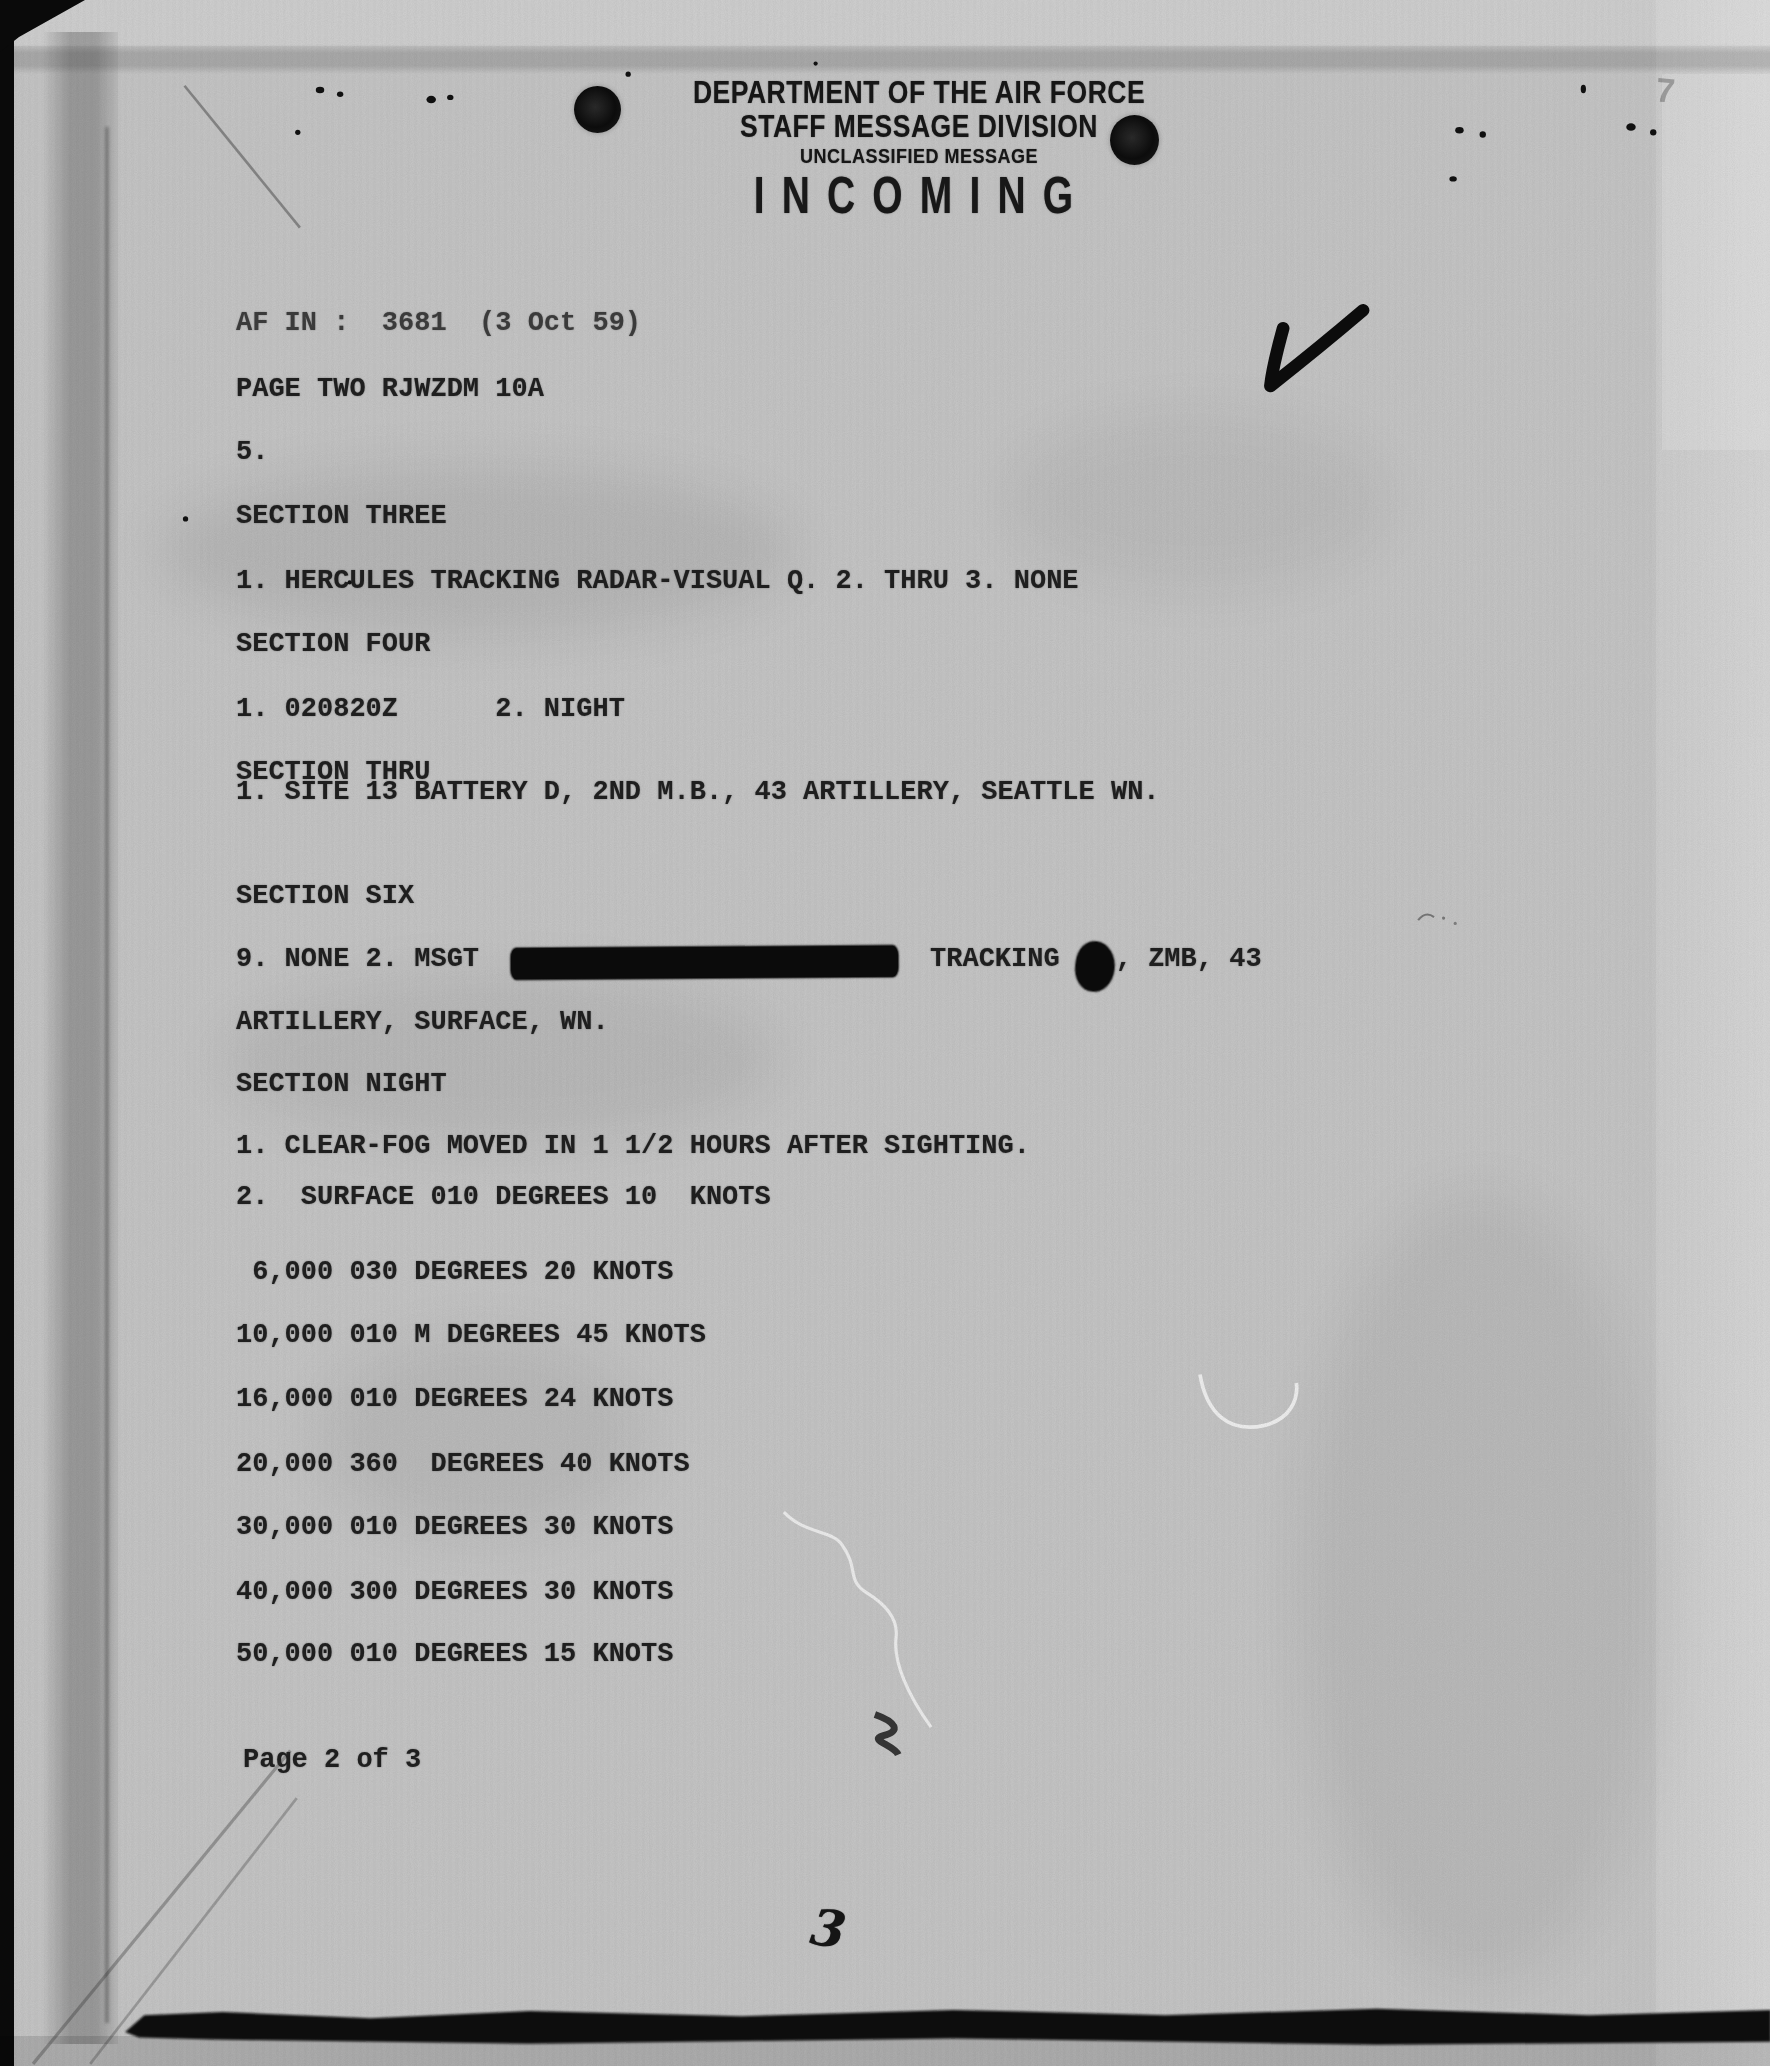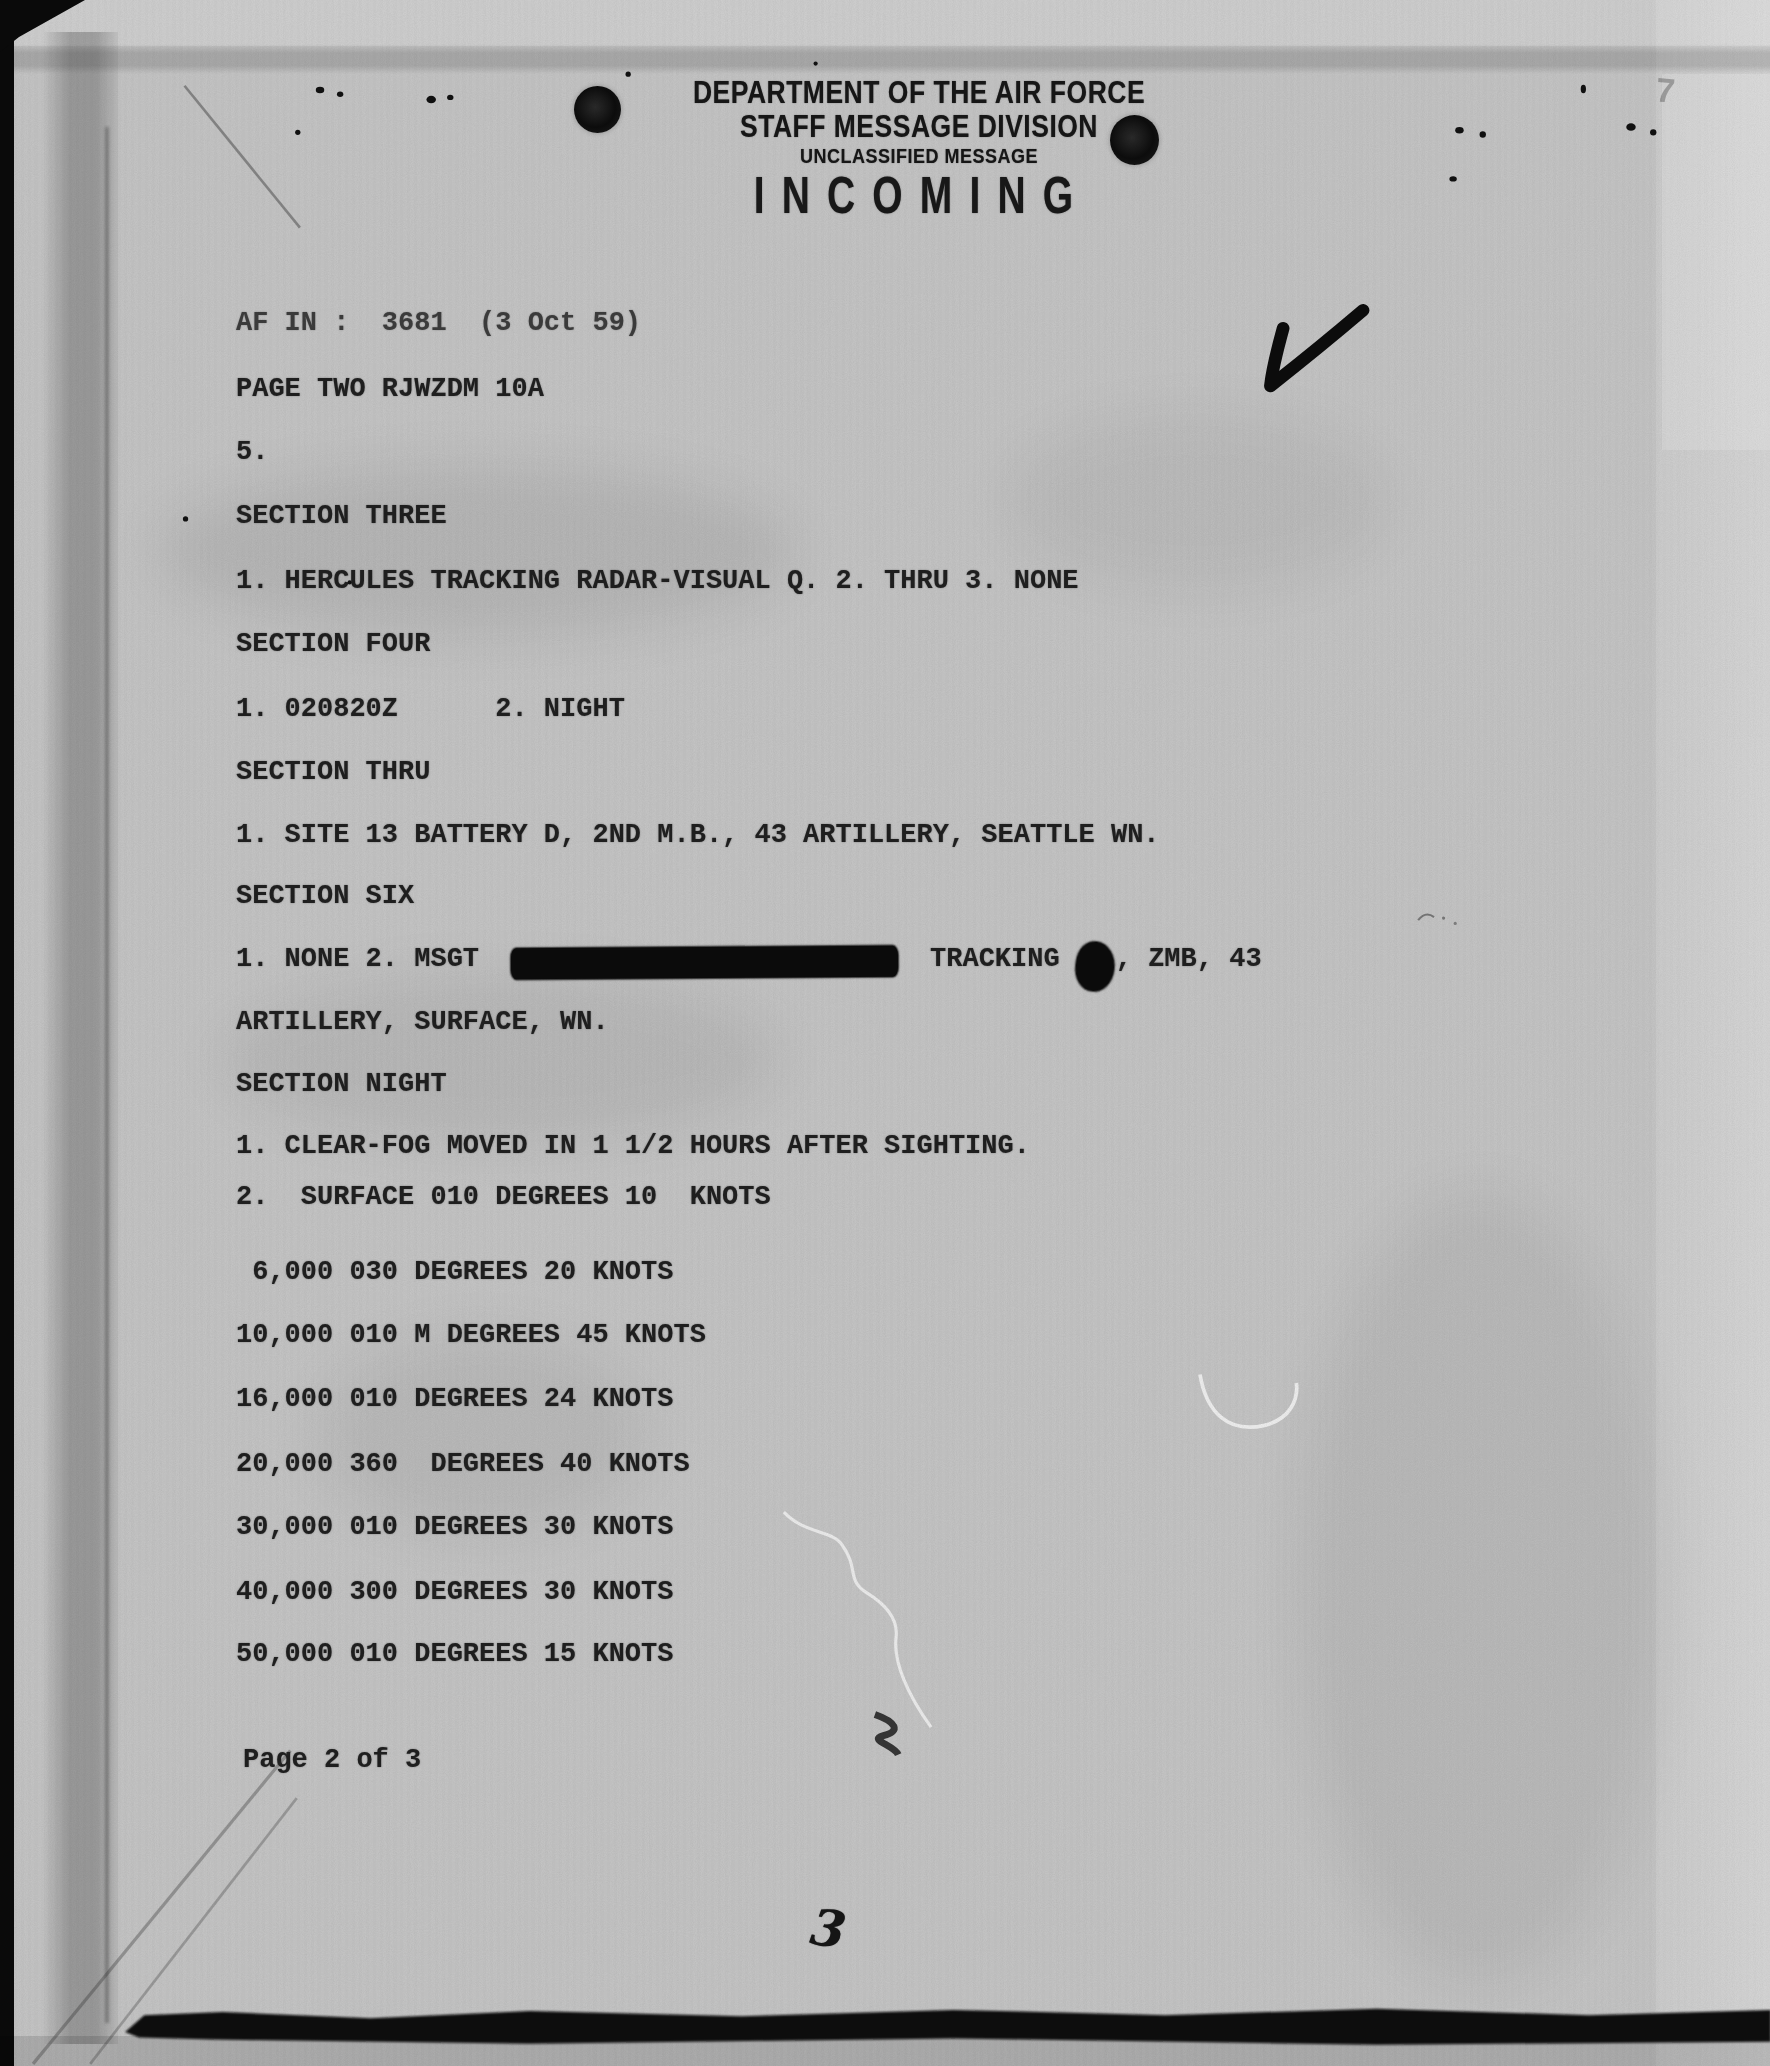--- a/index.html
+++ b/index.html
@@ -93,25 +93,25 @@
 <div class="hole hole2"></div>
 
 <div class="tline faded" style="top:310px">AF IN :  3681  (3 Oct 59)</div>
 <div class="tline" style="top:376px">PAGE TWO RJWZDM 10A</div>
 <div class="tline" style="top:439px">5.</div>
 <div class="tline" style="top:503px">SECTION THREE</div>
 <div class="tline" style="top:568px">1. HERCULES TRACKING RADAR-VISUAL Q. 2. THRU 3. NONE</div>
 <div class="tline" style="top:631px">SECTION FOUR</div>
 <div class="tline" style="top:696px">1. 020820Z      2. NIGHT</div>
 <div class="tline" style="top:759px">SECTION THRU</div>
-<div class="tline" style="top:822px">1. SITE 13 BATTERY D, 2ND M.B., 43 ARTILLERY, SEATTLE WN.</div>
+<div class="tline" style="top:779px">1. SITE 13 BATTERY D, 2ND M.B., 43 ARTILLERY, SEATTLE WN.</div>
 <div class="tline" style="top:883px">SECTION SIX</div>
 
 <div class="tline rline" style="top:946px">
-  <span>1. NONE 2. MSGT</span>
+  <span>9. NONE 2. MSGT</span>
   <span class="redaction-bar"></span>
   <span class="redaction-mid">TRACKING</span>
   <span class="redaction-blob"></span>
   <span class="redaction-suffix">, ZMB, 43</span>
 </div>
 
 <div class="tline" style="top:1009px">ARTILLERY, SURFACE, WN.</div>
 <div class="tline" style="top:1071px">SECTION NIGHT</div>
 <div class="tline" style="top:1133px">1. CLEAR-FOG MOVED IN 1 1/2 HOURS AFTER SIGHTING.</div>
 <div class="tline" style="top:1184px">2.  SURFACE 010 DEGREES 10  KNOTS</div>

